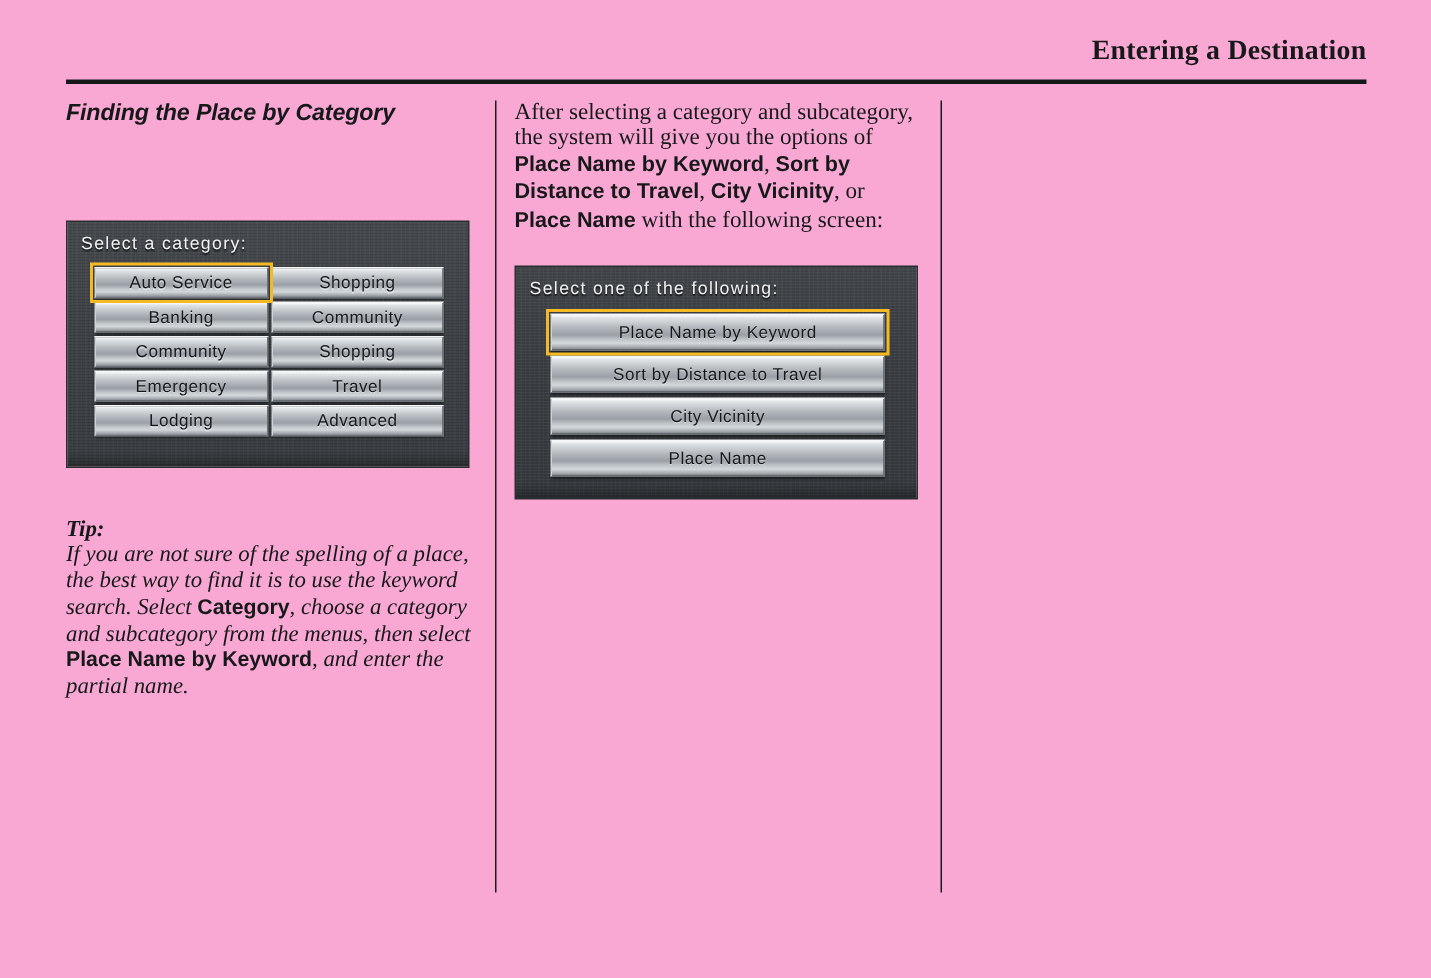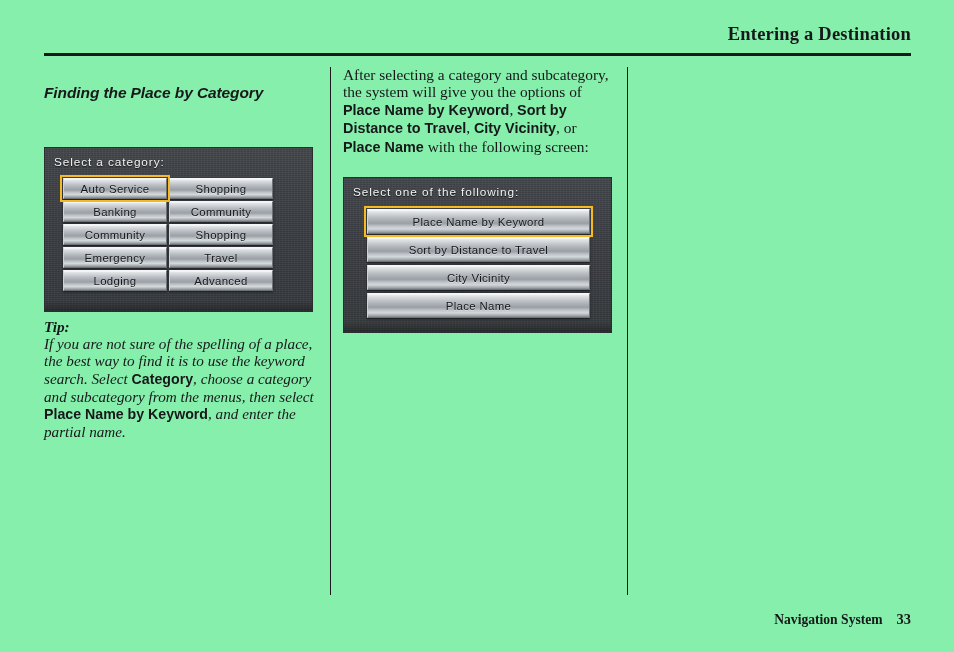--- a/index.html
+++ b/index.html
@@ -6,21 +6,21 @@
   html, body {
     margin: 0; padding: 0;
     width: 954px; height: 652px;
     background: #ffffff;
     font-family: "Liberation Serif", serif;
   }
   #page {
     position: relative;
     width: 954px; height: 652px;
     overflow: hidden;
-    background: #86efac;
+    background: #f9a8d4;
   }
 
   
   .page-header {
     position: absolute;
     left: 44px; top: 24px;
     width: 867px;
     text-align: right;
     font-family: "Liberation Serif", serif;
     font-weight: bold;
@@ -44,21 +44,21 @@
   }
   .col-divider.d1 { left: 330px; }
   .col-divider.d2 { left: 627px; }
 
   
   .col {
     position: absolute;
     top: 66px;
     font-family: "Liberation Serif", serif;
   }
-  .col-left  { left: 44px;  width: 272px; margin-top: 17px; }
+  .col-left  { left: 44px;  width: 272px; }
   .col-mid   { left: 343px; width: 272px; }
 
   h2.section-title {
     margin: 0 0 4px 0;
     font-family: "Liberation Sans", sans-serif;
     font-style: italic;
     font-weight: bold;
     font-size: 15.5px;
     line-height: 19px;
     color: #16181a;
@@ -73,21 +73,21 @@
     color: #16181a;
   }
   p.body-text .b {
     font-family: "Liberation Sans", sans-serif;
     font-weight: bold;
     font-size: 14.4px;
   }
 
   
   .tip-block {
-    margin-top: 0;
+    margin-top: 26px;
     font-family: "Liberation Serif", serif;
     font-style: italic;
     font-size: 15.2px;
     line-height: 17.2px;
     color: #16181a;
   }
   .tip-label {
     font-weight: bold;
     font-style: italic;
     display: block;
@@ -180,21 +180,21 @@
   }
   .nav-btn.selected {
     outline: 2px solid #f5b921;
     outline-offset: 1px;
     z-index: 3;
   }
 
   
   #screen-category { left: 44px; top: 147px; width: 269px; height: 165px; }
   #screen-category .nav-grid { left: 18px; top: 30px; width: 233px; }
-  #screen-category .nav-btn { width: 104px; height: 21px; margin: 0 0 2px 0; }
+  #screen-category .nav-btn { width: 116px; height: 21px; margin: 0 0 2px 0; }
   #screen-category .nav-btn + .nav-btn { margin-left: 2px; }
 
   
   #screen-following { left: 343px; top: 177px; width: 269px; height: 156px; }
   #screen-following .nav-grid { left: 23px; top: 31px; width: 223px; }
   #screen-following .nav-btn { width: 223px; height: 25px; margin: 0 0 3px 0; }
 
   
   .footer {
     position: absolute;
@@ -260,15 +260,14 @@
   <div class="nav-screen" id="screen-following">
     <div class="nav-title">Select one of the following:</div>
     <div class="nav-grid">
       <div class="nav-btn selected">Place Name by Keyword</div>
       <div class="nav-btn">Sort by Distance to Travel</div>
       <div class="nav-btn">City Vicinity</div>
       <div class="nav-btn">Place Name</div>
     </div>
   </div>
 
-  <div class="footer"><span>Navigation System</span><span class="pg-no">33</span></div>
 
 </div>
 
 </body></html>

